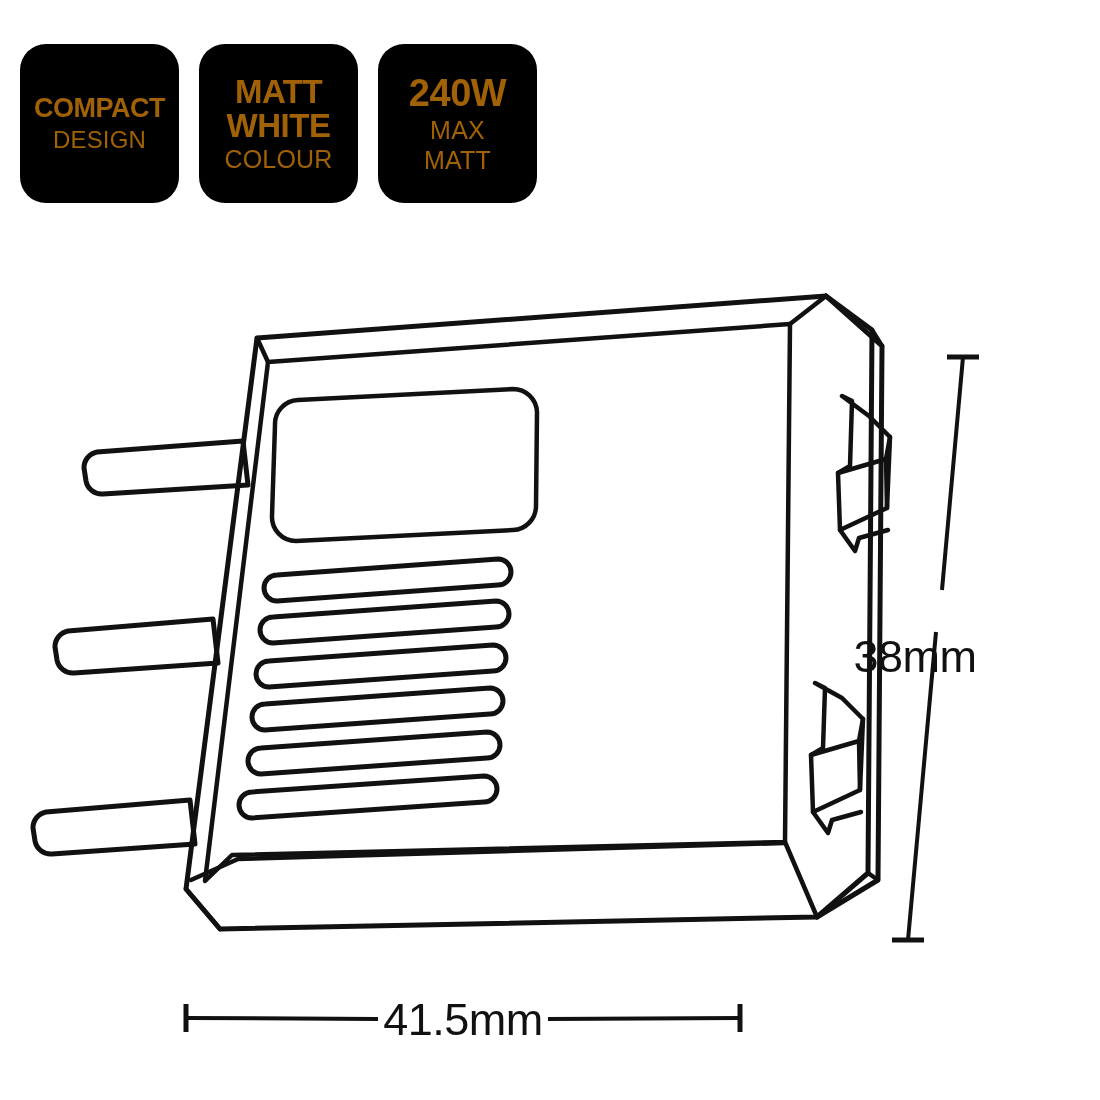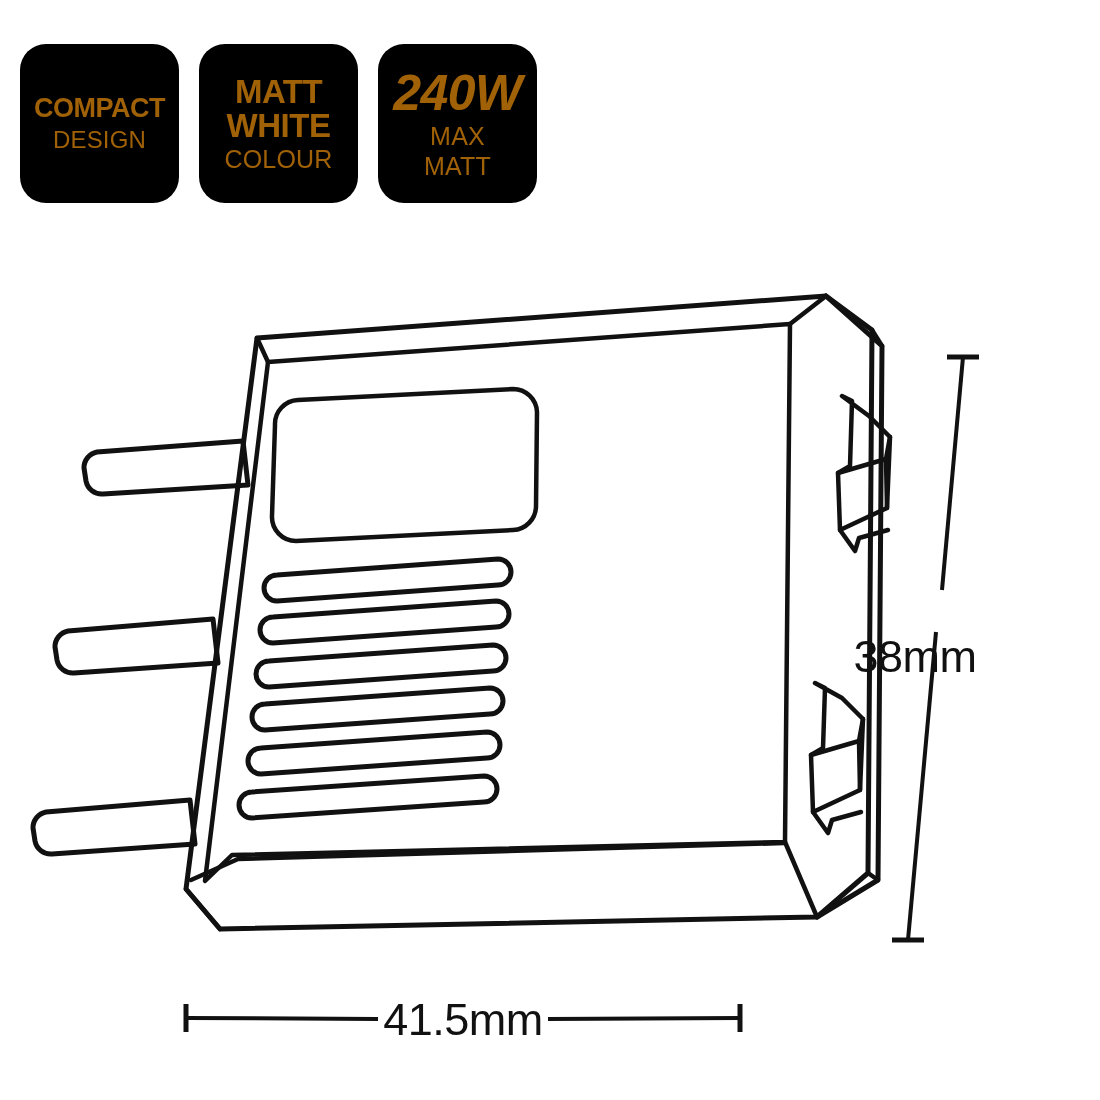--- a/index.html
+++ b/index.html
@@ -53,21 +53,21 @@
     font-weight: normal;
     letter-spacing: 0.2px;
     line-height: 1.05;
     text-align: center;
     white-space: nowrap;
   }
   .badge-1 .badge-strong { font-size: 27px; }
   .badge-1 .badge-light  { font-size: 24px; margin-top: 5px; }
   .badge-2 .badge-strong { font-size: 33px; }
   .badge-2 .badge-light  { font-size: 25px; margin-top: 3px; }
-  .badge-3 .badge-strong { font-size: 50px; font-style: italic; }
+  .badge-3 .badge-strong { font-size: 38px; }
   .badge-3 .badge-light  { font-size: 25px; margin-top: 4px; }
 
   
   #drawing {
     position: absolute;
     left: 0;
     top: 0;
     width: 916px;
     height: 1100px;
   }

